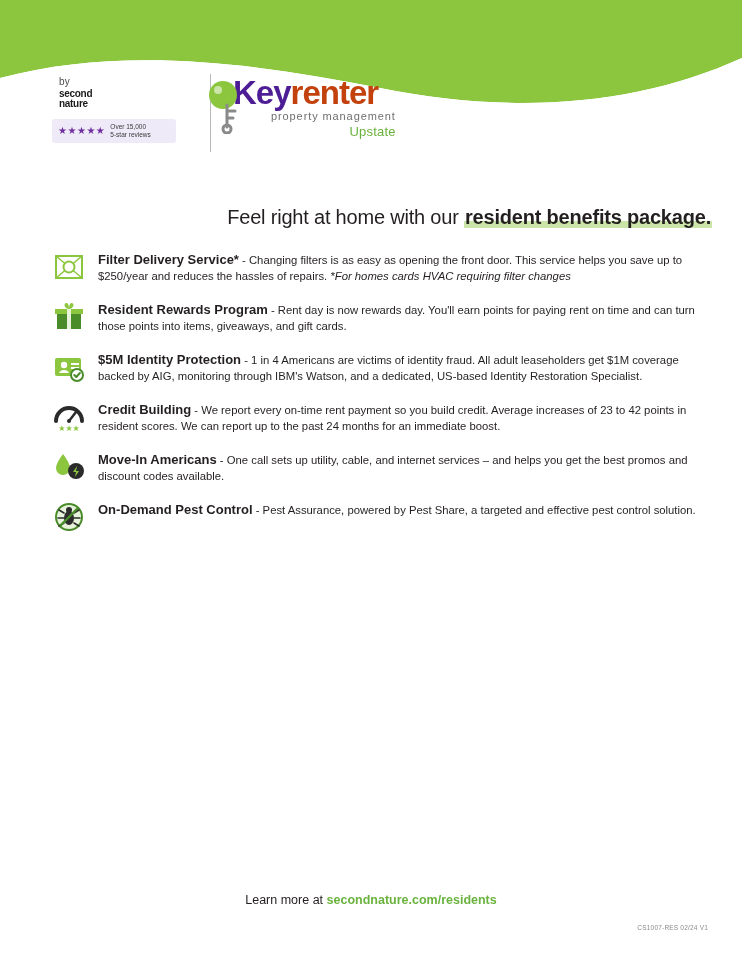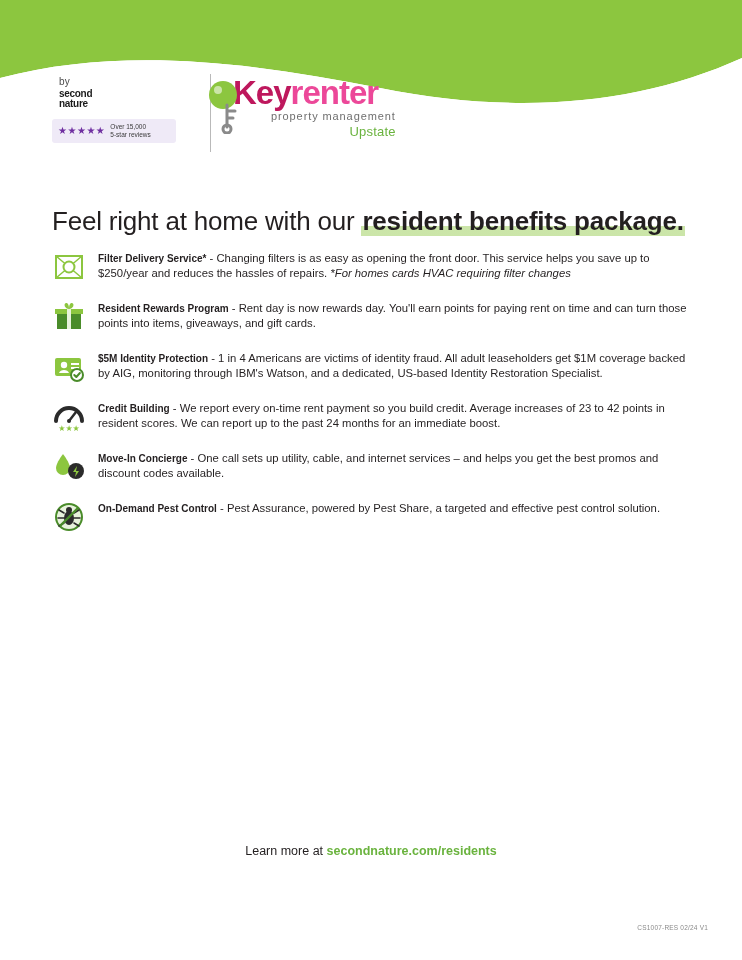--- a/index.html
+++ b/index.html
@@ -97,25 +97,25 @@
     padding-top: 4px;
   }
   .key-wordmark {
     font-size: 33px;
     line-height: 1;
     letter-spacing: -1px;
     white-space: nowrap;
   }
   .key-wordmark .key {
     font-weight: bold;
-    color: #be185d;
+    color: #4c1d95;
   }
   .key-wordmark .renter {
     font-weight: bold;
-    color: #ec4899;
+    color: #c2410c;
   }
   .key-sub {
     font-size: 11px;
     color: #6f6f6f;
     letter-spacing: .9px;
     margin-top: 1px;
     margin-left: 38px;
   }
   .key-upstate {
     font-size: 13px;
@@ -129,23 +129,24 @@
     left: -28px;
     top: 6px;
   }
 
   
   .headline {
     position: absolute;
     top: 206px;
     left: 52px;
     width: 660px;
-    font-size: 26px;
+    font-size: 20px;
     color: #231f20;
     letter-spacing: -.2px;
+    text-align: right;
   }
   .headline .hl-strong {
     font-weight: bold;
     background: linear-gradient(to top, rgba(140,198,63,.45) 0 34%, rgba(140,198,63,0) 34%);
     padding: 0 1px;
   }
 
   
   .benefits {
     position: absolute;
@@ -167,30 +168,30 @@
   .b-icon svg { display: block; }
   .b-text {
     margin-left: 12px;
     font-size: 11.3px;
     line-height: 1.35;
     color: #231f20;
     padding-top: 3px;
   }
   .b-title {
     font-weight: bold;
-    font-size: 10px;
+    font-size: 13px;
   }
   .b-note {
     font-style: italic;
   }
 
   
   .footer {
     position: absolute;
-    top: 844px;
+    top: 893px;
     left: 0;
     width: 742px;
     text-align: center;
     font-size: 12.5px;
     color: #231f20;
   }
   .footer a {
     color: #6ab33e;
     font-weight: bold;
     text-decoration: none;
@@ -319,21 +320,21 @@
 
   <div class="benefit">
     <div class="b-icon">
       <svg width="34" height="34" viewBox="0 0 34 34" xmlns="http://www.w3.org/2000/svg">
         <path d="M11 4 C11 4 4 13 4 18 a7 7 0 0 0 14 0 C18 13 11 4 11 4 Z" fill="#8cc63f"></path>
         <circle cx="24" cy="21" r="8" fill="#2b2b2b"></circle>
         <path d="M25 16 l-4 6 h3 l-1 5 l4 -6 h-3 z" fill="#8cc63f"></path>
       </svg>
     </div>
     <div class="b-text">
-      <span class="b-title">Move-In Concierge</span><span> - One call sets up utility, cable, and internet services – and helps you get the best promos and discount codes available.</span><span class="b-note"></span>
+      <span class="b-title">Move-In Americans</span><span> - One call sets up utility, cable, and internet services – and helps you get the best promos and discount codes available.</span><span class="b-note"></span>
     </div>
   </div>
 
   <div class="benefit">
     <div class="b-icon">
       <svg width="34" height="34" viewBox="0 0 34 34" xmlns="http://www.w3.org/2000/svg">
         <circle cx="17" cy="17" r="13" fill="#e8f3dc" stroke="#4a8c2a" stroke-width="2"></circle>
         <ellipse cx="17" cy="18" rx="5" ry="7" fill="#2b2b2b"></ellipse>
         <circle cx="17" cy="10" r="3" fill="#2b2b2b"></circle>
         <path d="M12 13 L7 10 M12 18 L6 18 M12 23 L7 26 M22 13 L27 10 M22 18 L28 18 M22 23 L27 26" stroke="#2b2b2b" stroke-width="1.6" stroke-linecap="round"></path>

